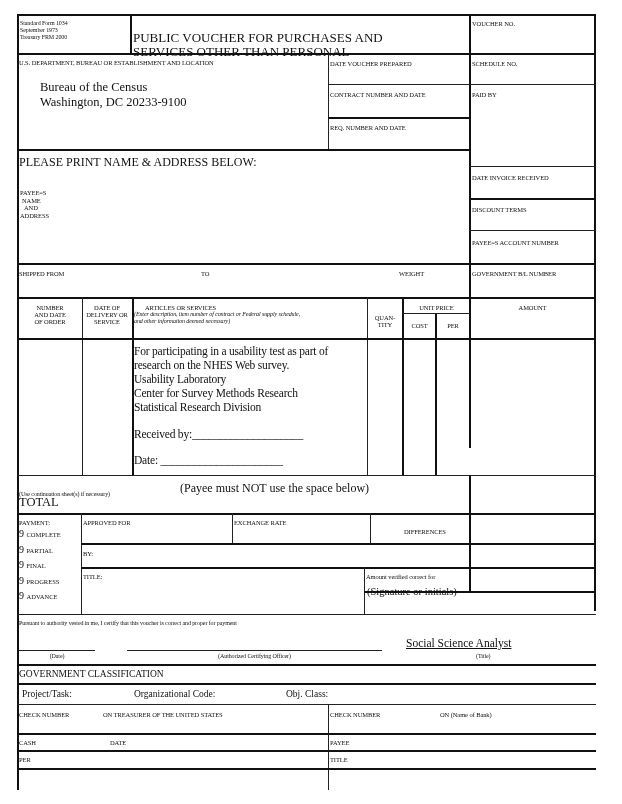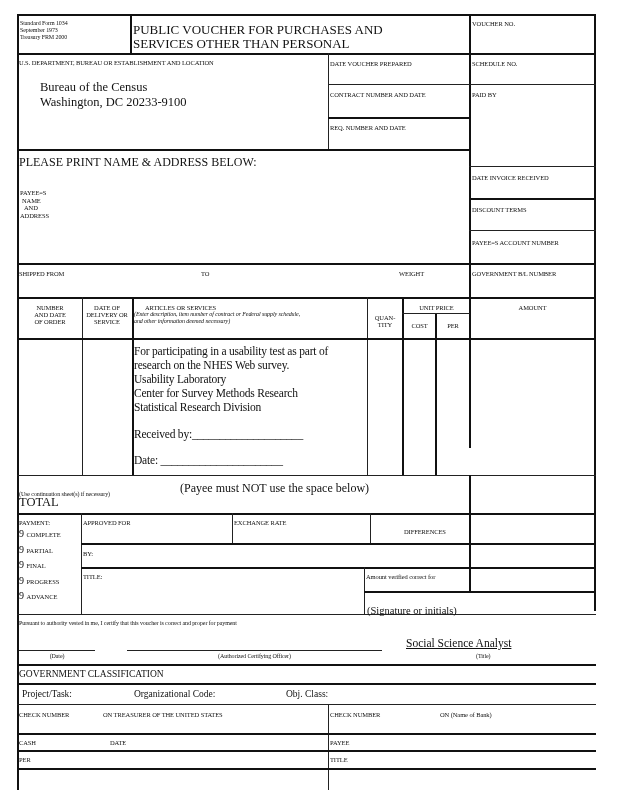--- a/index.html
+++ b/index.html
@@ -77,21 +77,21 @@
   <div class="hl b" style="left:17px; top:733px; width:579px;"></div>
   <div class="hl b" style="left:17px; top:750px; width:579px;"></div>
   <div class="hl b" style="left:17px; top:768px; width:579px;"></div>
 </div>
 
 <div class="abs sm" style="left:20px; top:20px; line-height:7px;">
   <div>Standard Form 1034</div>
   <div>September 1973</div>
   <div>Treasury FRM 2000</div>
 </div>
-<div class="abs big" style="left:133px; top:23px; line-height:14px;">
+<div class="abs big" style="left:133px; top:31px; line-height:14px;">
   <div>PUBLIC VOUCHER FOR PURCHASES AND</div>
   <div>SERVICES OTHER THAN PERSONAL</div>
 </div>
 <div class="abs lab" style="left:472px; top:20px;">VOUCHER NO.</div>
 <div class="abs" style="left:472px; top:30px; width:120px; height:20px;"></div>
 
 <div class="abs lab" style="left:19px; top:59px;">U.S. DEPARTMENT, BUREAU OR ESTABLISHMENT AND LOCATION</div>
 <div class="abs" style="left:40px; top:80px; font-size:12.5px; line-height:14.5px; white-space:nowrap;">
   <div>Bureau of the Census</div>
   <div>Washington,  DC 20233-9100</div>
@@ -192,21 +192,21 @@
 <div class="abs" style="left:234px; top:528px; width:134px; height:13px;"></div>
 <div class="abs lab" style="left:404px; top:528px;">DIFFERENCES</div>
 <div class="abs" style="left:471px; top:516px; width:122px; height:25px;"></div>
 <div class="abs lab" style="left:83px; top:550px;">BY:</div>
 <div class="abs" style="left:95px; top:546px; width:370px; height:19px;"></div>
 <div class="abs" style="left:471px; top:546px; width:122px; height:19px;"></div>
 <div class="abs lab" style="left:83px; top:573px;">TITLE:</div>
 <div class="abs" style="left:100px; top:570px; width:260px; height:42px;"></div>
 <div class="abs lab" style="left:366px; top:573px;">Amount verified correct for</div>
 <div class="abs" style="left:471px; top:570px; width:122px; height:19px;"></div>
-<div class="abs" style="left:367px; top:605px; font-size:10.5px; white-space:nowrap;">(Signature or initials)</div>
+<div class="abs" style="left:367px; top:586px; font-size:10.5px; white-space:nowrap;">(Signature or initials)</div>
 
 <div class="abs sm" style="left:19px; top:620px;">Pursuant to authority vested in me, I certify that this voucher is correct and proper for payment</div>
 <div class="abs" style="left:19px; top:636px; width:76px; height:14px;"></div>
 <div class="abs" style="left:127px; top:636px; width:255px; height:14px;"></div>
 <div class="abs sm ctr" style="left:19px; top:653px; width:76px;">(Date)</div>
 <div class="abs sm ctr" style="left:127px; top:653px; width:255px;">(Authorized Certifying Officer)</div>
 <div class="abs" style="left:406px; top:637px; font-size:11.5px; text-decoration:underline; white-space:nowrap;">Social Science  Analyst</div>
 <div class="abs sm" style="left:476px; top:653px;">(Title)</div>
 
 <div class="abs" style="left:19px; top:669px; font-size:9.5px; white-space:nowrap;">GOVERNMENT CLASSIFICATION</div>

